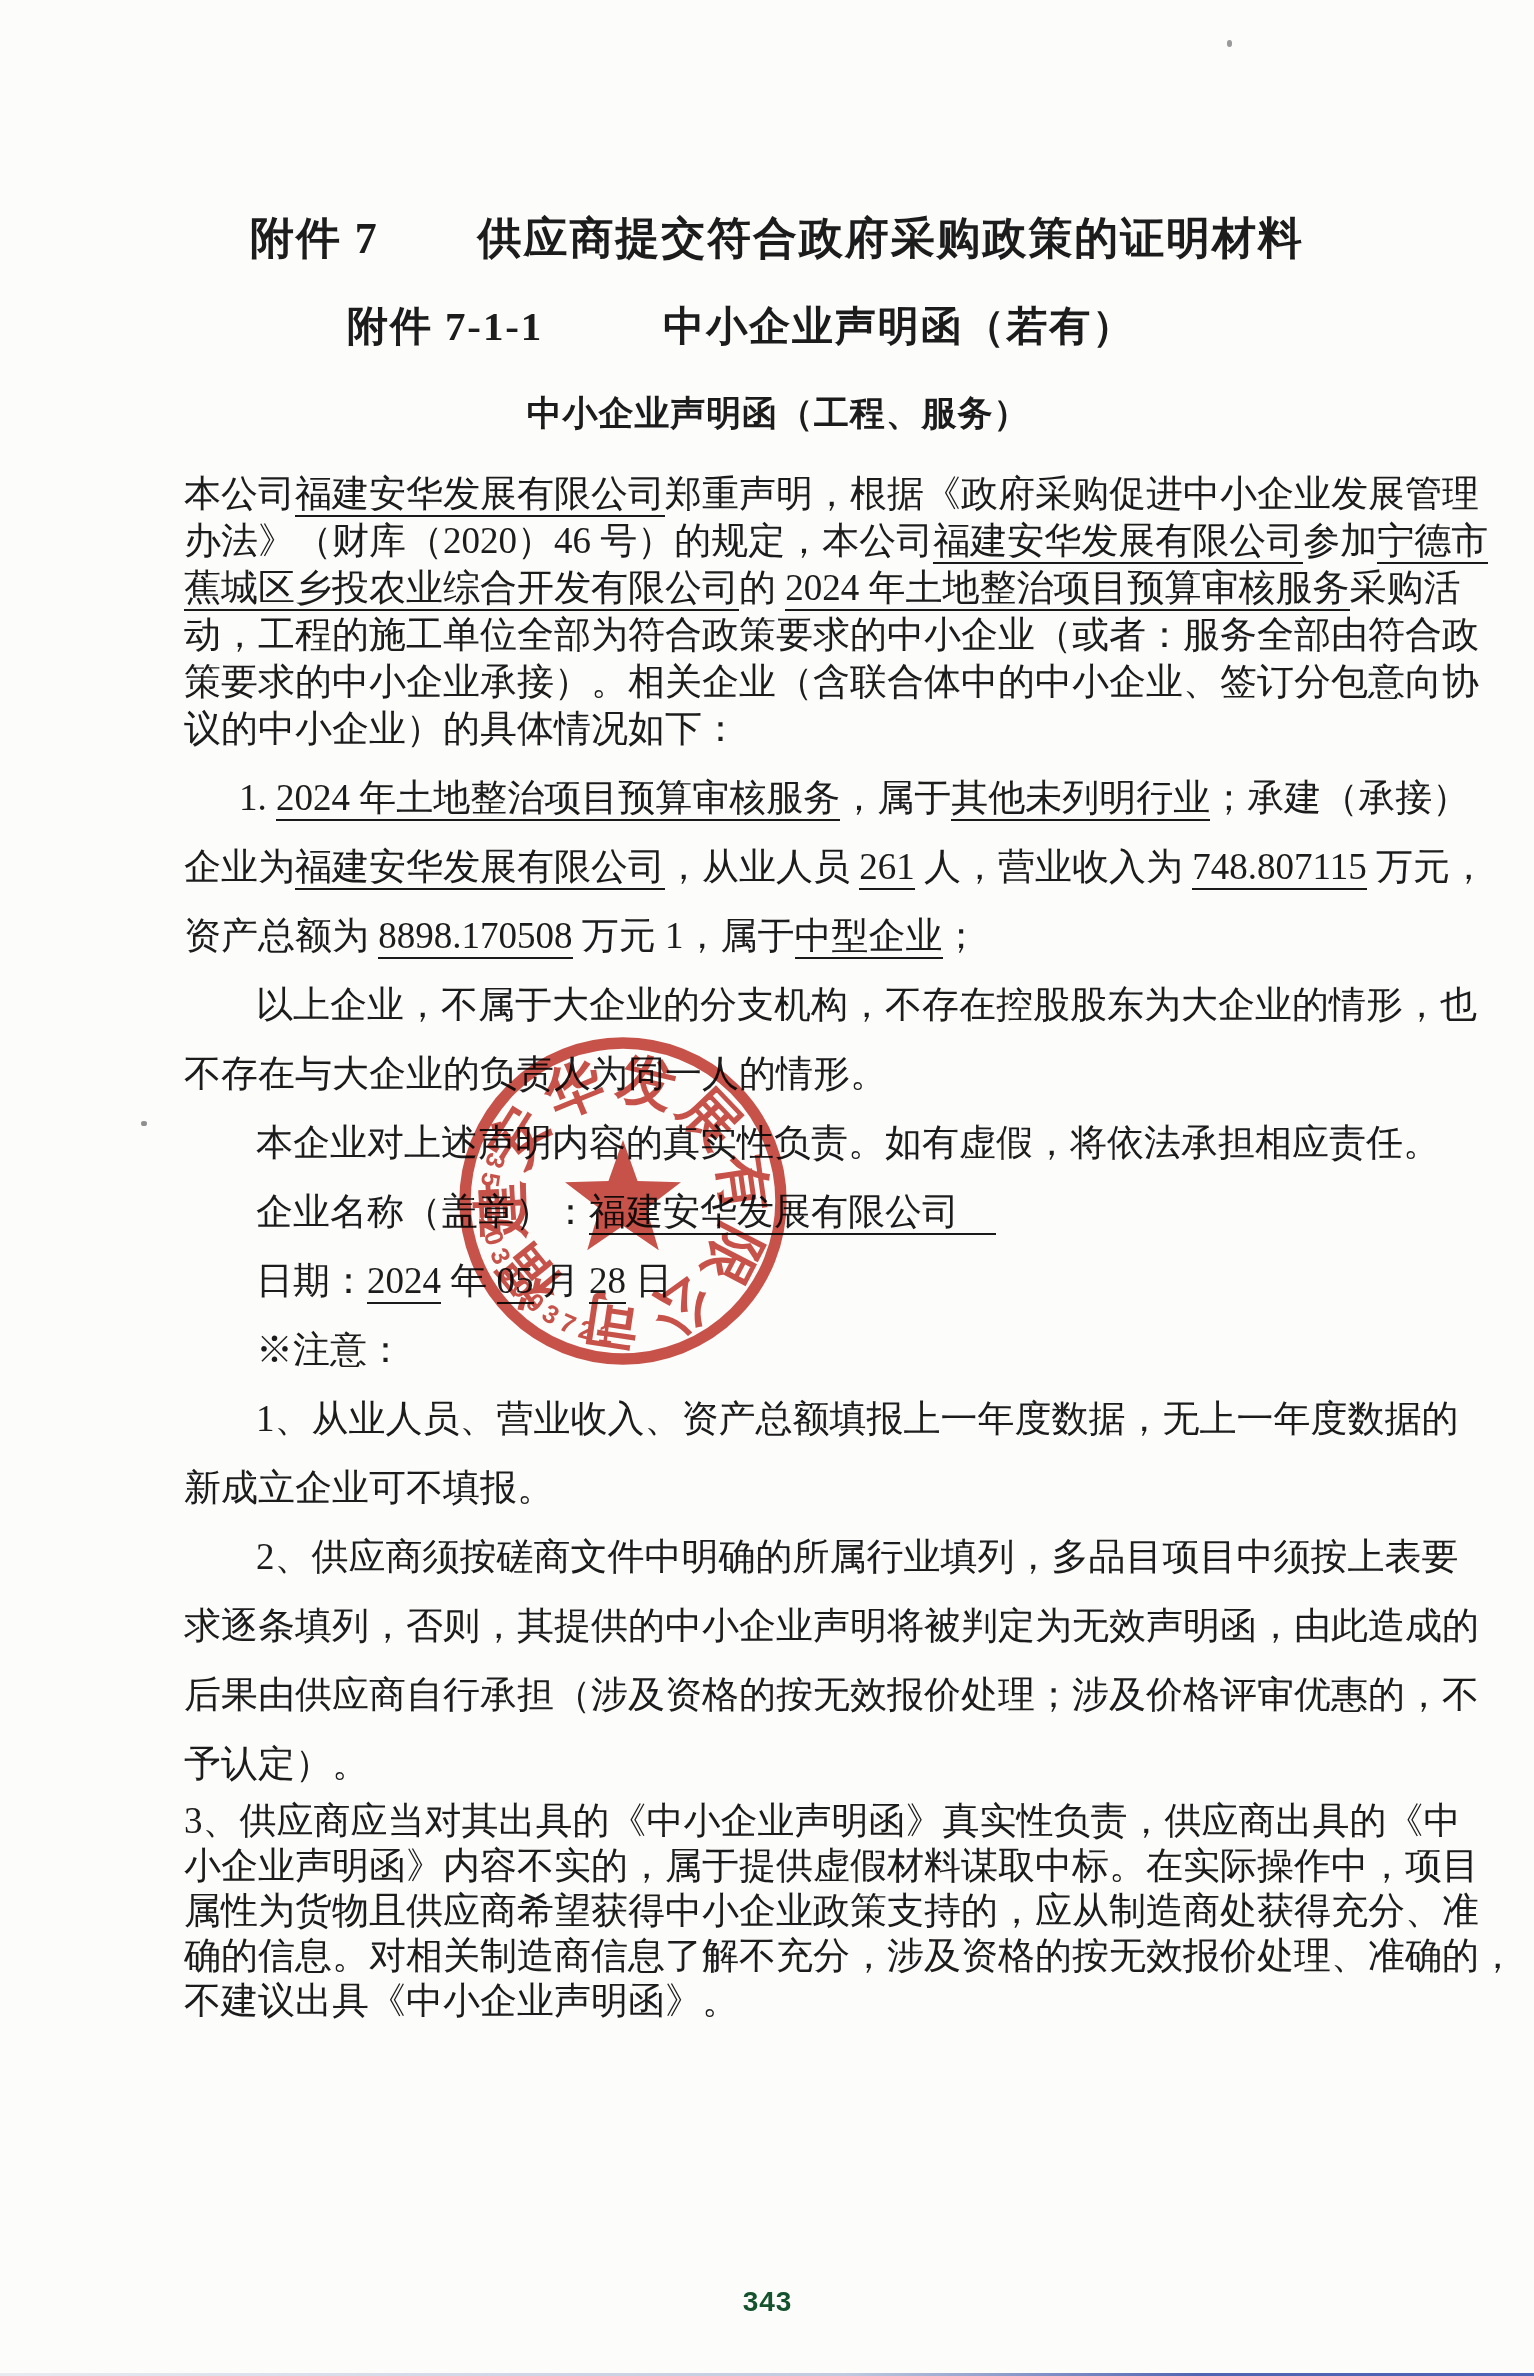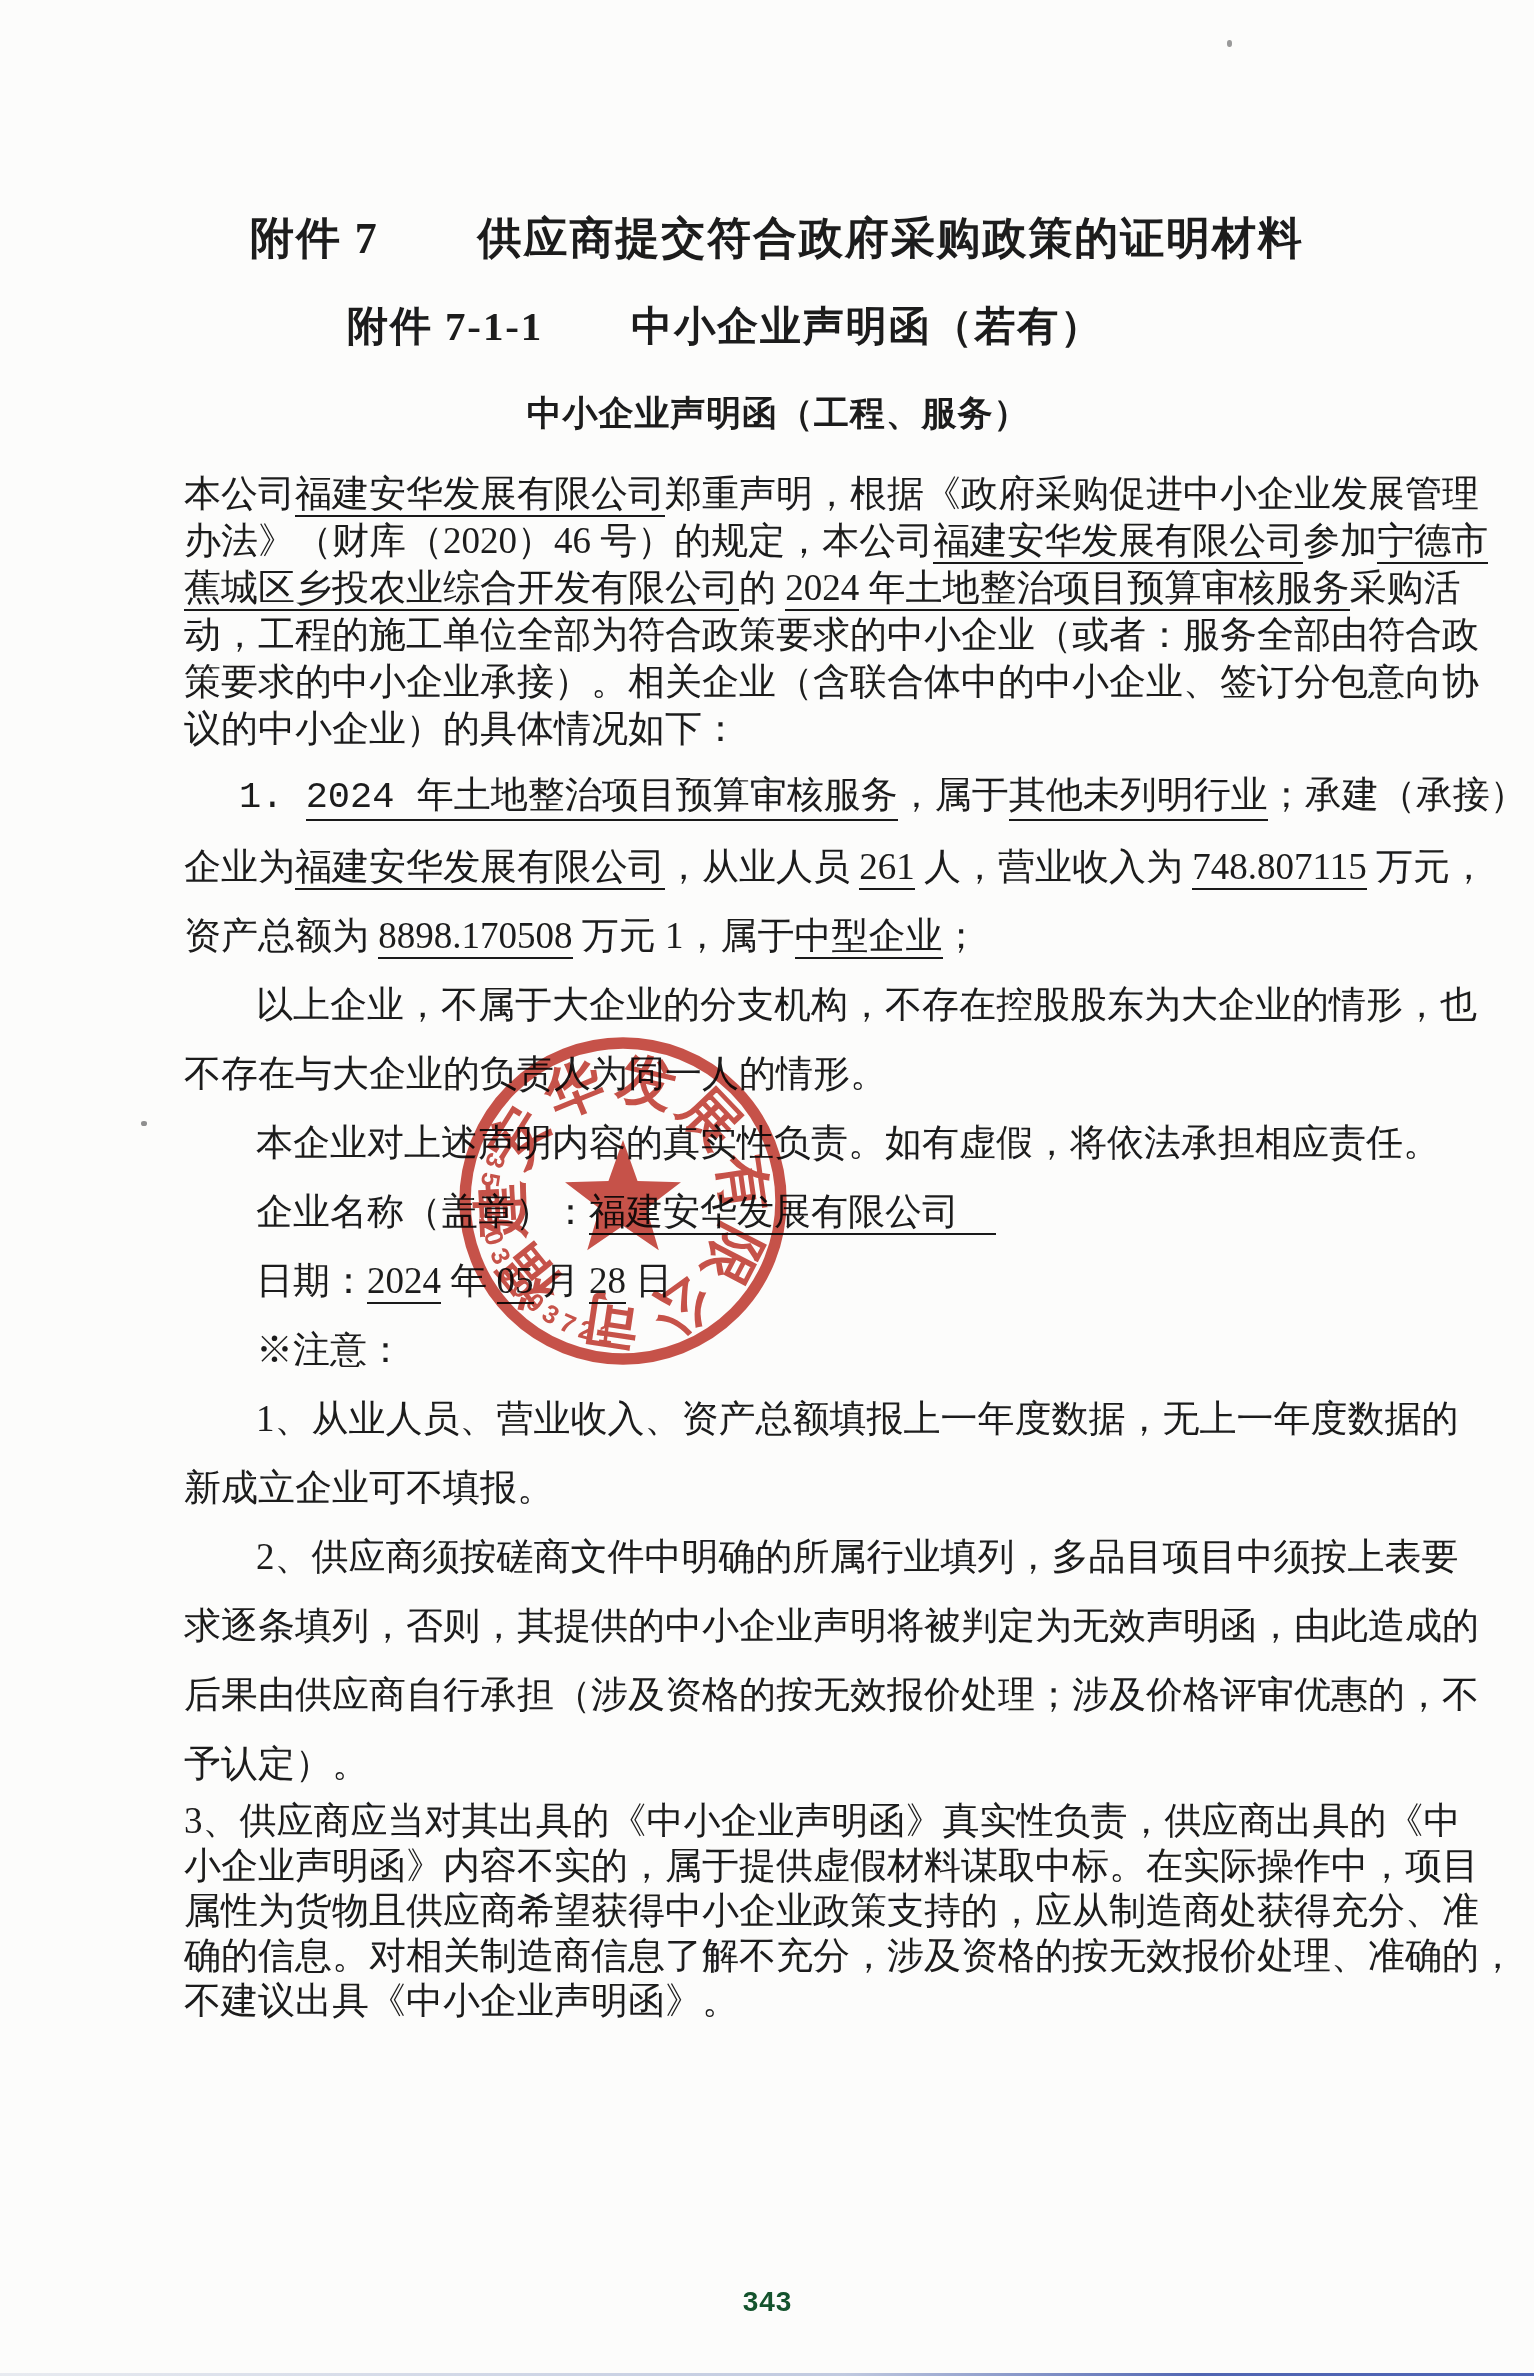--- a/index.html
+++ b/index.html
@@ -8,35 +8,35 @@
     width:1535px;height:2377px;
     margin:0 auto;
     background:#fcfcfb;
     overflow:hidden;
     font-family:"Liberation Serif","DejaVu Serif",serif;
     color:#1c1c1c;
   }
   
   .title-row{position:absolute;display:flex;font-weight:bold;white-space:pre;}
   #title1{left:250px;top:209px;font-size:44px;gap:99px;letter-spacing:1.9px;align-items:flex-end;}
-  #title2{left:347px;top:299px;font-size:41px;gap:88px;letter-spacing:1.9px;}
+  #title2{left:347px;top:299px;font-size:41px;gap:120px;letter-spacing:1.9px;}
   #title3{position:absolute;left:0;right:0;top:390px;text-align:center;
           font-size:35px;font-weight:bold;letter-spacing:0.9px;margin-left:21px;}
   
   #doc-body{
     position:absolute;left:184px;top:470px;width:1219px;
     font-size:37px;
   }
   .block{--lh:69px;}
   .line{height:var(--lh);line-height:var(--lh);white-space:pre;}
   .u{border-bottom:2.8px solid #1a1a1a;padding-bottom:0.9px;}
   [data-block-id="declaration"]{--lh:47px;}
   [data-block-id="note3"]{--lh:45px;}
   [data-block-id="item1"]{margin-top:11.3px;}
-  [data-block-id="item1"] .line:first-child{padding-left:55px;font-family:Liberation Mono, monospace;}
+  [data-block-id="item1"] .line:first-child{padding-left:55px;}
   [data-block-id="no-big-enterprise"] .line:first-child,
   [data-block-id="responsibility"] .line:first-child,
   [data-block-id="company-name-line"] .line:first-child,
   [data-block-id="date-line"] .line:first-child,
   [data-block-id="notice-header"] .line:first-child,
   [data-block-id="note1"] .line:first-child,
   [data-block-id="note2"] .line:first-child{padding-left:72px;}
   
   #stamp{
     position:absolute;left:446px;top:1024px;width:354px;height:354px;

